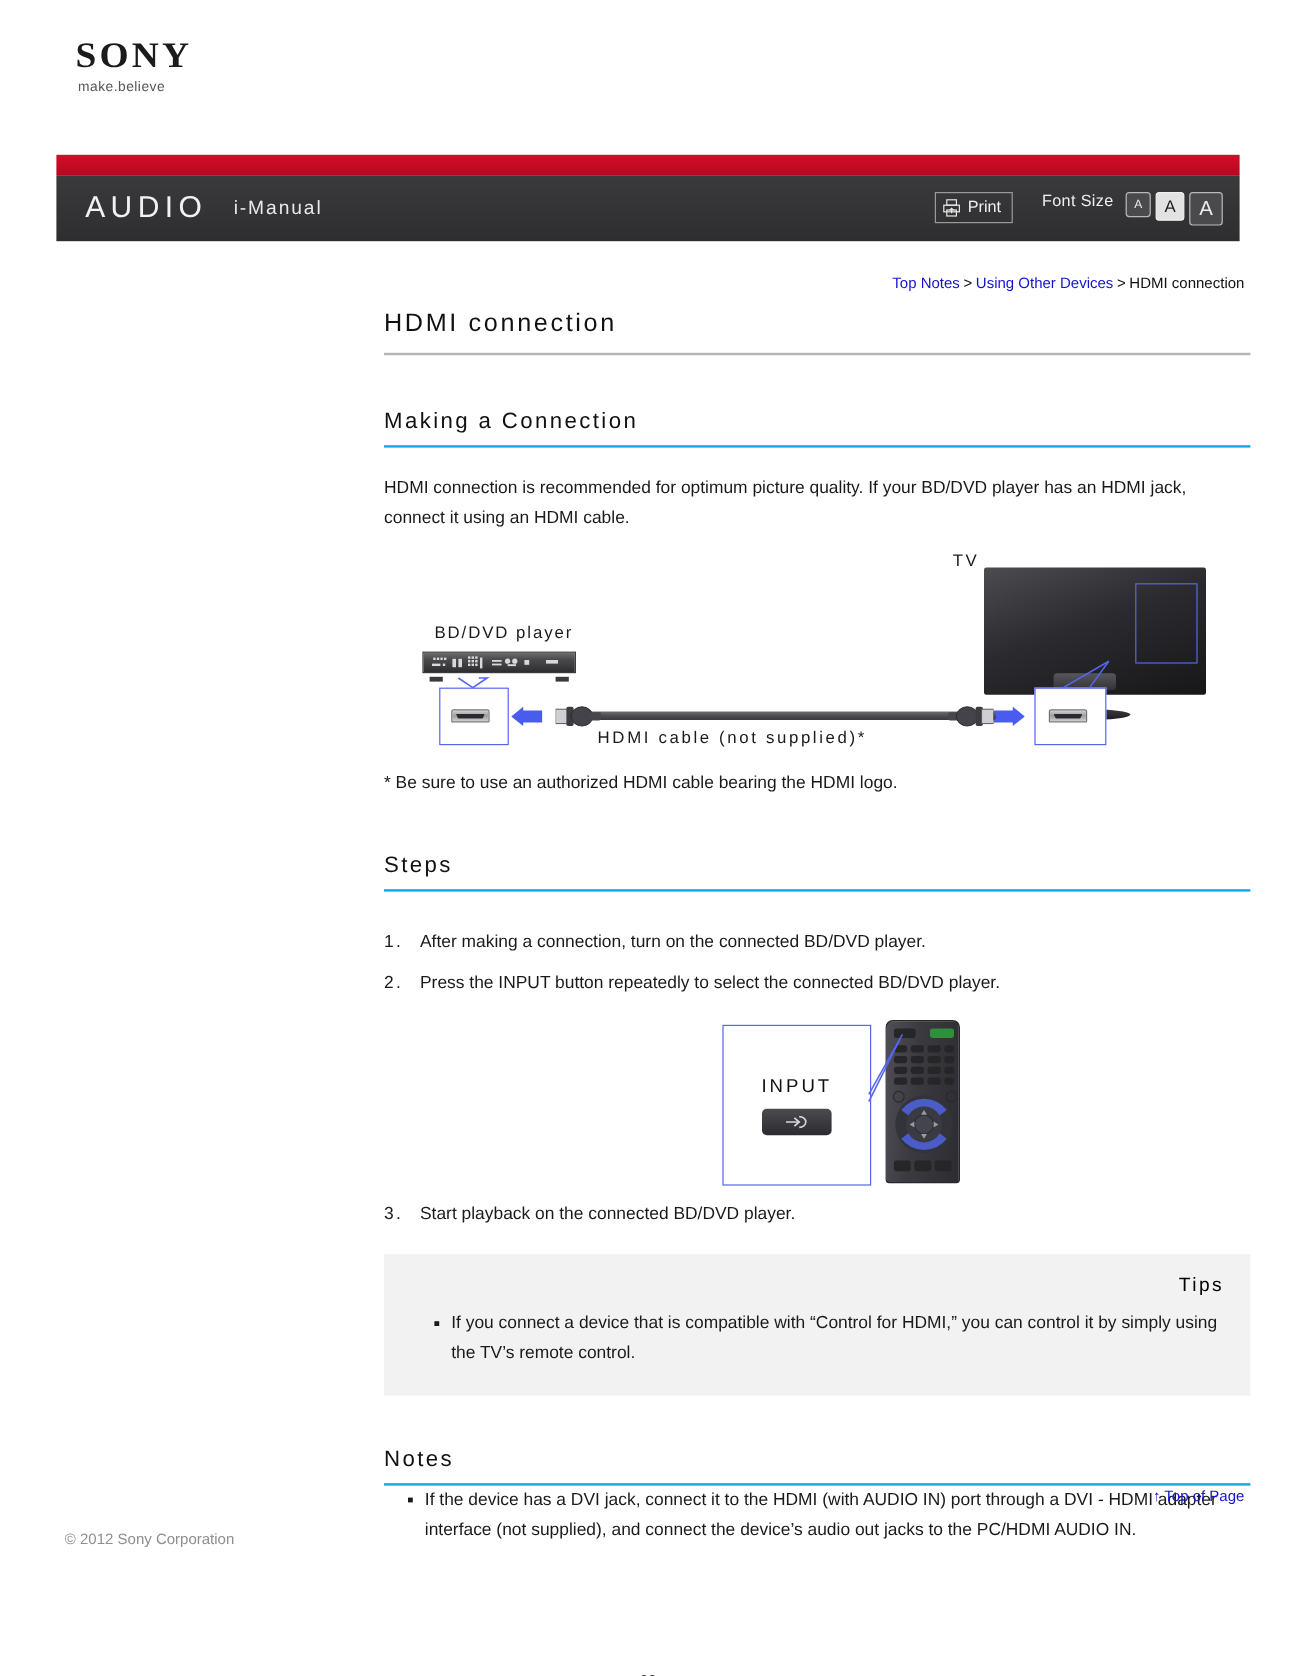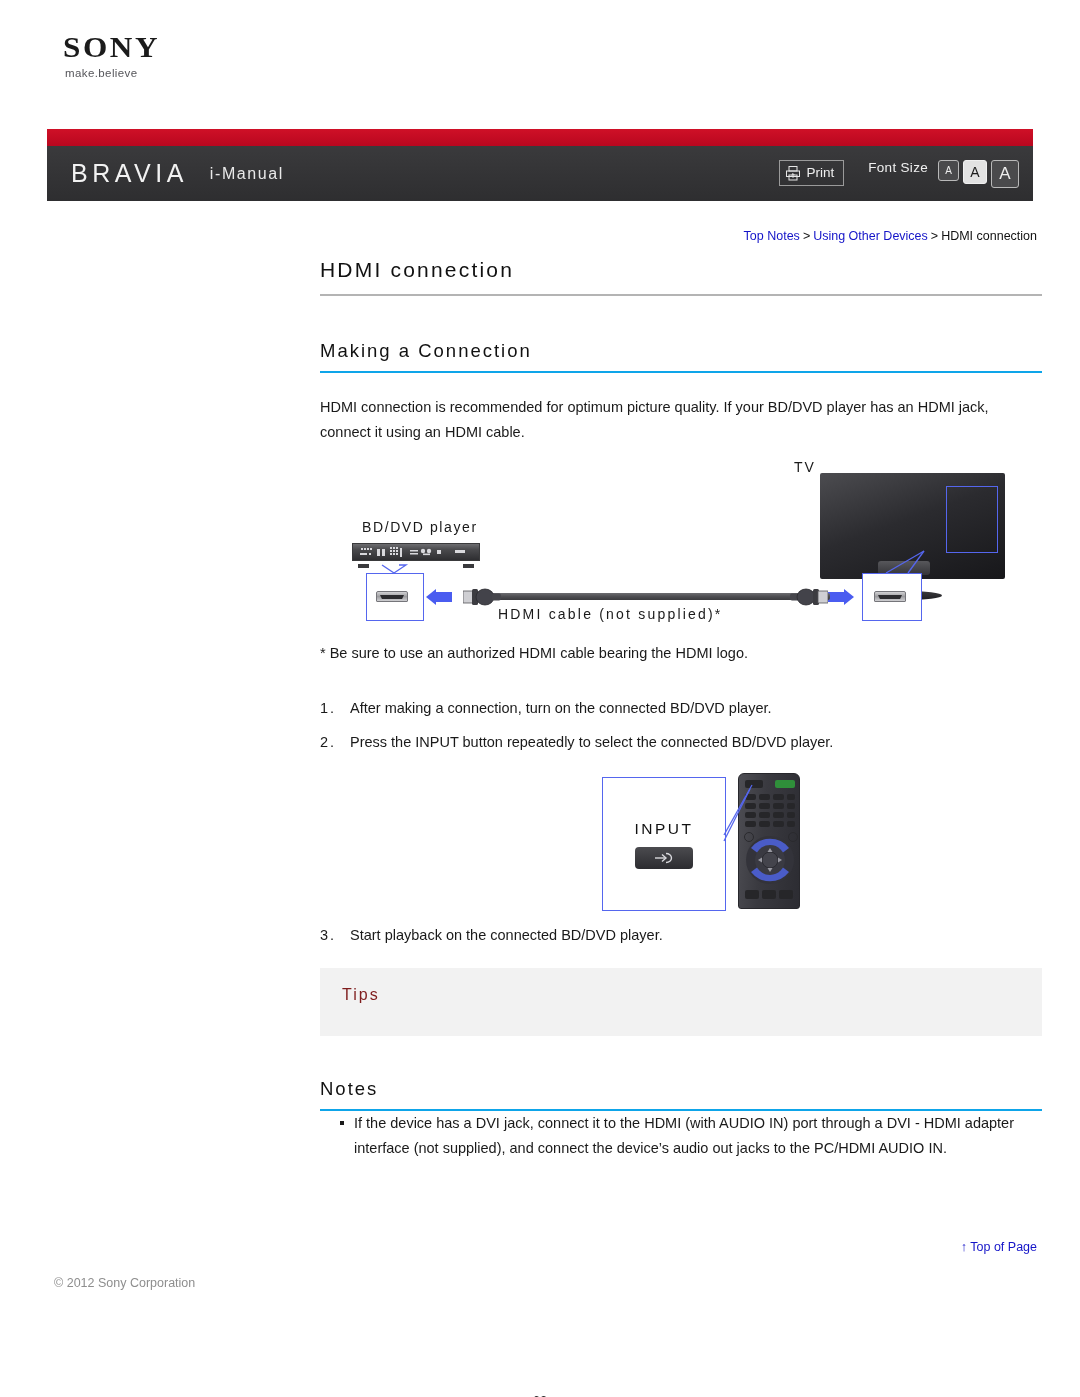--- a/index.html
+++ b/index.html
@@ -391,23 +391,24 @@
 
   
   .tips-box {
     background: #f2f2f2;
     margin-top: 20px;
     padding: 18px 22px 22px 22px;
   }
   .tips-title {
     font-size: 16px;
     letter-spacing: 2px;
-    color: #7f1d1d;
+    color: #000000;
     margin: 0 0 10px 0;
     font-weight: normal;
+    text-align: right;
   }
   ul.bullets {
     margin: 0;
     padding-left: 20px;
     list-style: none;
   }
   ul.bullets li {
     font-size: 14.5px;
     line-height: 25px;
     position: relative;
@@ -455,21 +456,21 @@
 <body>
 
 <div class="sony-logo">
   <div class="sony-wordmark">SONY</div>
   <div class="sony-tagline">make.believe</div>
 </div>
 
 <div class="header-wrap">
   <div class="header-redbar"></div>
   <div class="header-bar">
-    <span class="brand-bravia">BRAVIA</span>
+    <span class="brand-bravia">AUDIO</span>
     <span class="brand-imanual">i-Manual</span>
 
     <div class="header-tools">
       <div class="print-btn">
         <span class="printer-icon">
           <svg width="16" height="16" viewBox="0 0 16 16">
             <rect x="4" y="1.5" width="8" height="4.5" fill="none" stroke="#e6e6e6" stroke-width="1"></rect>
             <rect x="1.5" y="6" width="13" height="5.5" fill="none" stroke="#e6e6e6" stroke-width="1"></rect>
             <rect x="4" y="10" width="8" height="5" fill="none" stroke="#e6e6e6" stroke-width="1"></rect>
             <path d="M8 12.8 L8 8.6 M6.4 10.2 L8 8.6 L9.6 10.2" stroke="#e6e6e6" stroke-width="1" fill="none"></path>
@@ -581,20 +582,21 @@
       <rect x="0" y="5.5" width="9" height="7" rx="2" fill="#46464c"></rect>
       <ellipse cx="16" cy="9" rx="9" ry="8" fill="#43434a"></ellipse>
       <ellipse cx="16" cy="9" rx="9" ry="8" fill="none" stroke="#2a2a2e" stroke-width="0.8"></ellipse>
       <rect x="23" y="1" width="6" height="16" rx="1.5" fill="#3c3c41"></rect>
       <rect x="28" y="3" width="10" height="12" fill="#cfcfd3" stroke="#55555a" stroke-width="0.8"></rect>
     </svg>
   </div>
 
   <p class="footnote">* Be sure to use an authorized HDMI cable bearing the HDMI logo.</p>
 
+  <h2 class="section-title">Steps</h2>
 
   <div class="steps">
     <div class="step">
       <span class="step-num">1.</span>
       <span class="step-text">After making a connection, turn on the connected BD/DVD player.</span>
     </div>
     <div class="step">
       <span class="step-num">2.</span>
       <span class="step-text">Press the INPUT button repeatedly to select the connected BD/DVD player.</span>
     </div>
@@ -664,20 +666,23 @@
     </div>
 
     <div class="step">
       <span class="step-num">3.</span>
       <span class="step-text">Start playback on the connected BD/DVD player.</span>
     </div>
   </div>
 
   <div class="tips-box">
     <h3 class="tips-title">Tips</h3>
+    <ul class="bullets">
+      <li>If you connect a device that is compatible with “Control for HDMI,” you can control it by simply using the TV’s remote control.</li>
+    </ul>
   </div>
 
   <div class="notes-wrap">
     <h2 class="section-title" style="margin-top:0;">Notes</h2>
     <ul class="bullets notes-list">
       <li>If the device has a DVI jack, connect it to the HDMI (with AUDIO IN) port through a DVI - HDMI adapter interface (not supplied), and connect the device’s audio out jacks to the PC/HDMI AUDIO IN.</li>
     </ul>
   </div>
 
 </div>

